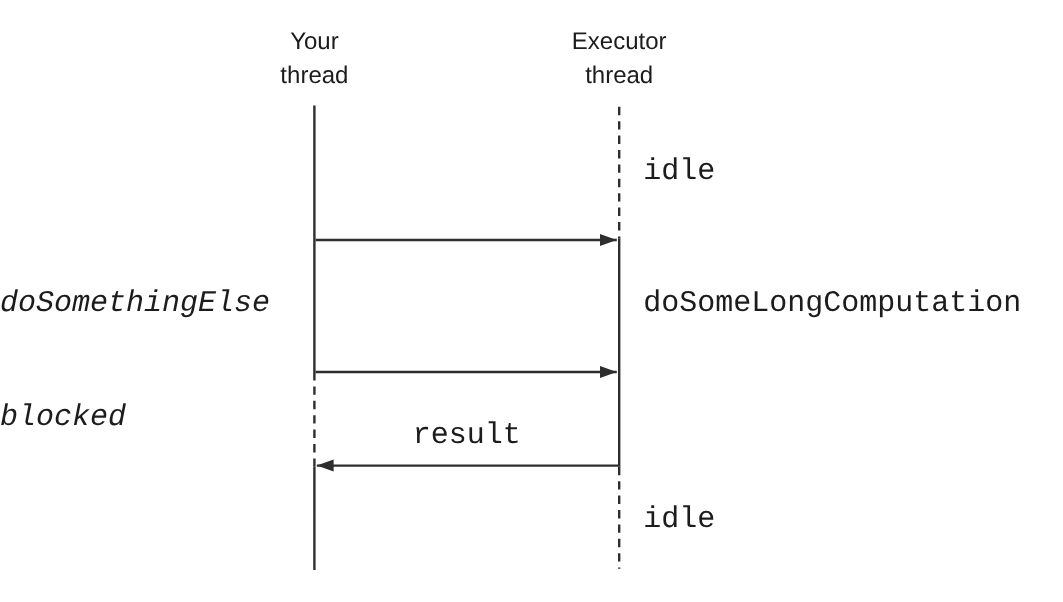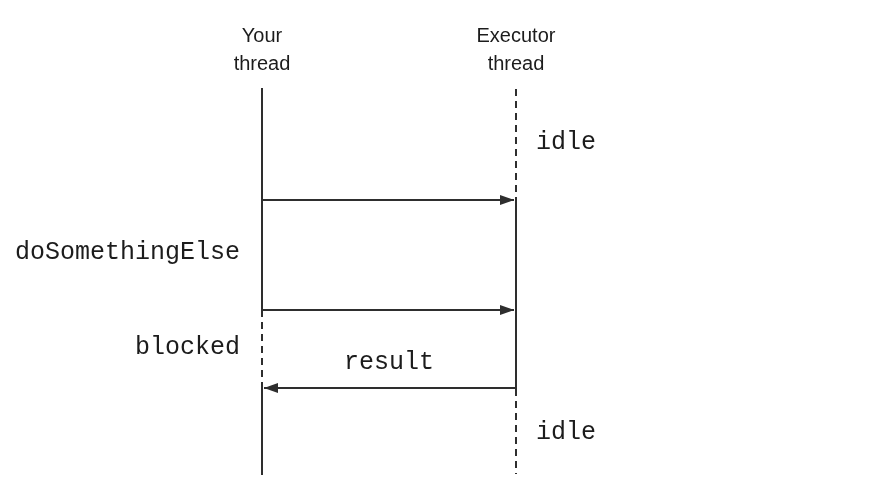--- a/index.html
+++ b/index.html
@@ -36,21 +36,22 @@
     white-space: nowrap;
   }
   .msg-label {
     left: 262px;
     width: 254px;
     text-align: center;
   }
   .left-state {
     left: 0px;
     width: 240px;
-    text-align: right;
+    text-align: left;
+    font-style: italic;
   }
   .right-state {
     left: 536px;
     text-align: left;
   }
   .lbl-idle-top    { top: 130px; }
   .lbl-submit      { top: 163px; }
   .lbl-activities  { top: 240px; }
   .lbl-get         { top: 272px; }
   .lbl-blocked     { top: 335px; }
@@ -102,20 +103,21 @@
 
     <line x1="263" y1="200" x2="514" y2="200" marker-end="url(#arrow)"></line>
     <line x1="263" y1="310" x2="514" y2="310" marker-end="url(#arrow)"></line>
     <line x1="515" y1="388" x2="264" y2="388" marker-end="url(#arrow)"></line>
   </svg>
 
   <div class="mlabel right-state lbl-idle-top">idle</div>
 
   <div class="mlabel left-state lbl-activities">doSomethingElse</div>
 
+  <div class="mlabel right-state lbl-activities">doSomeLongComputation</div>
 
   <div class="mlabel left-state lbl-blocked">blocked</div>
 
   <div class="mlabel right-state lbl-idle-bottom">idle</div>
 
 
 
   <div class="mlabel msg-label lbl-result">result</div>
 
 </div>

